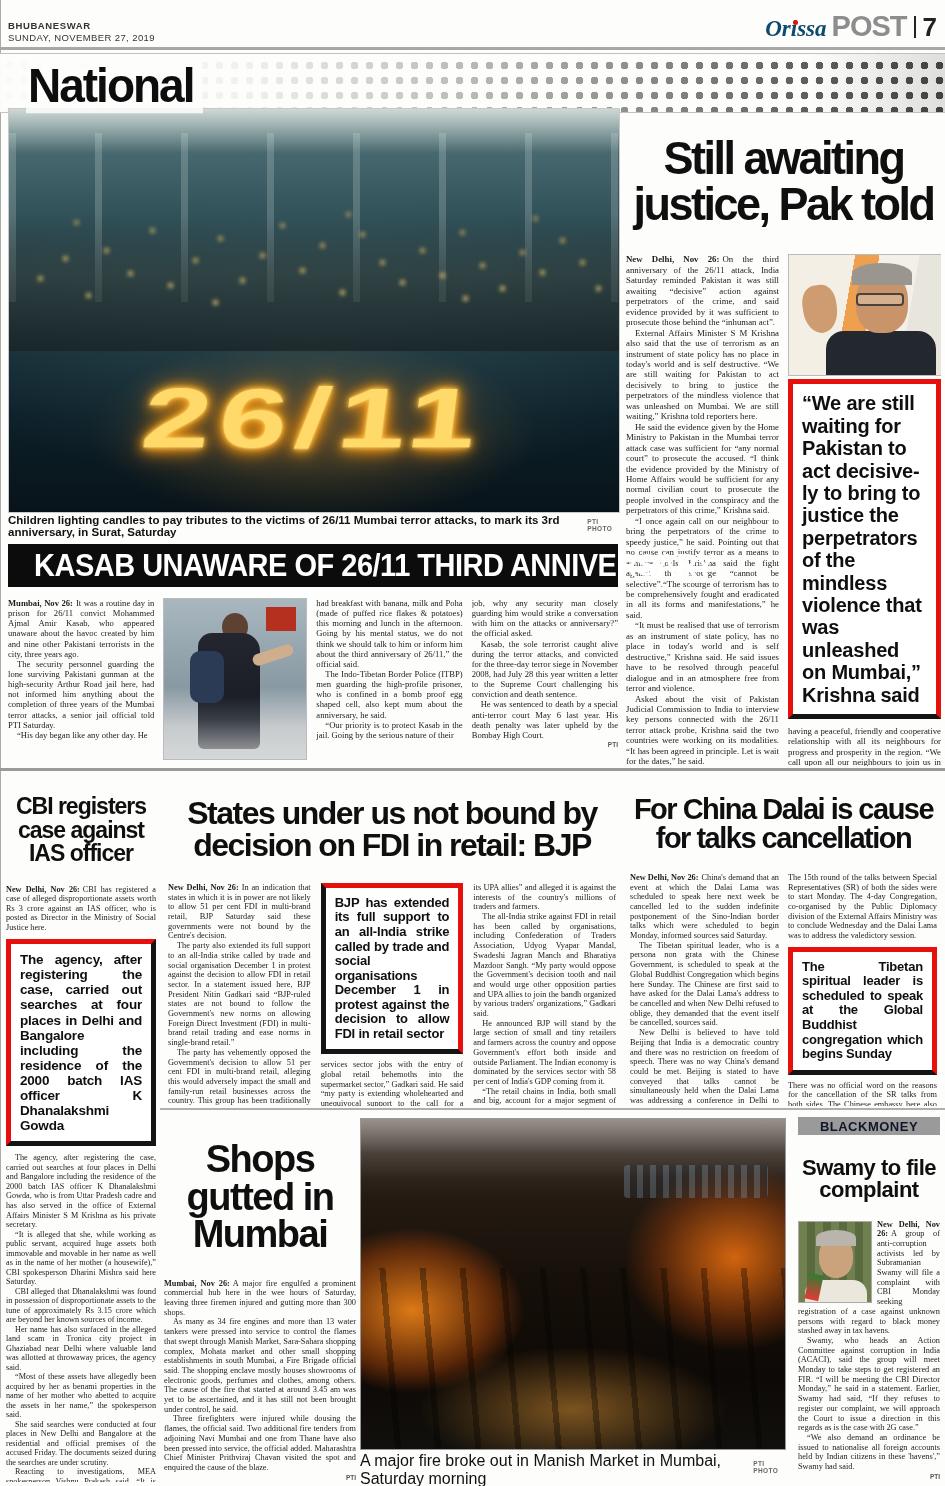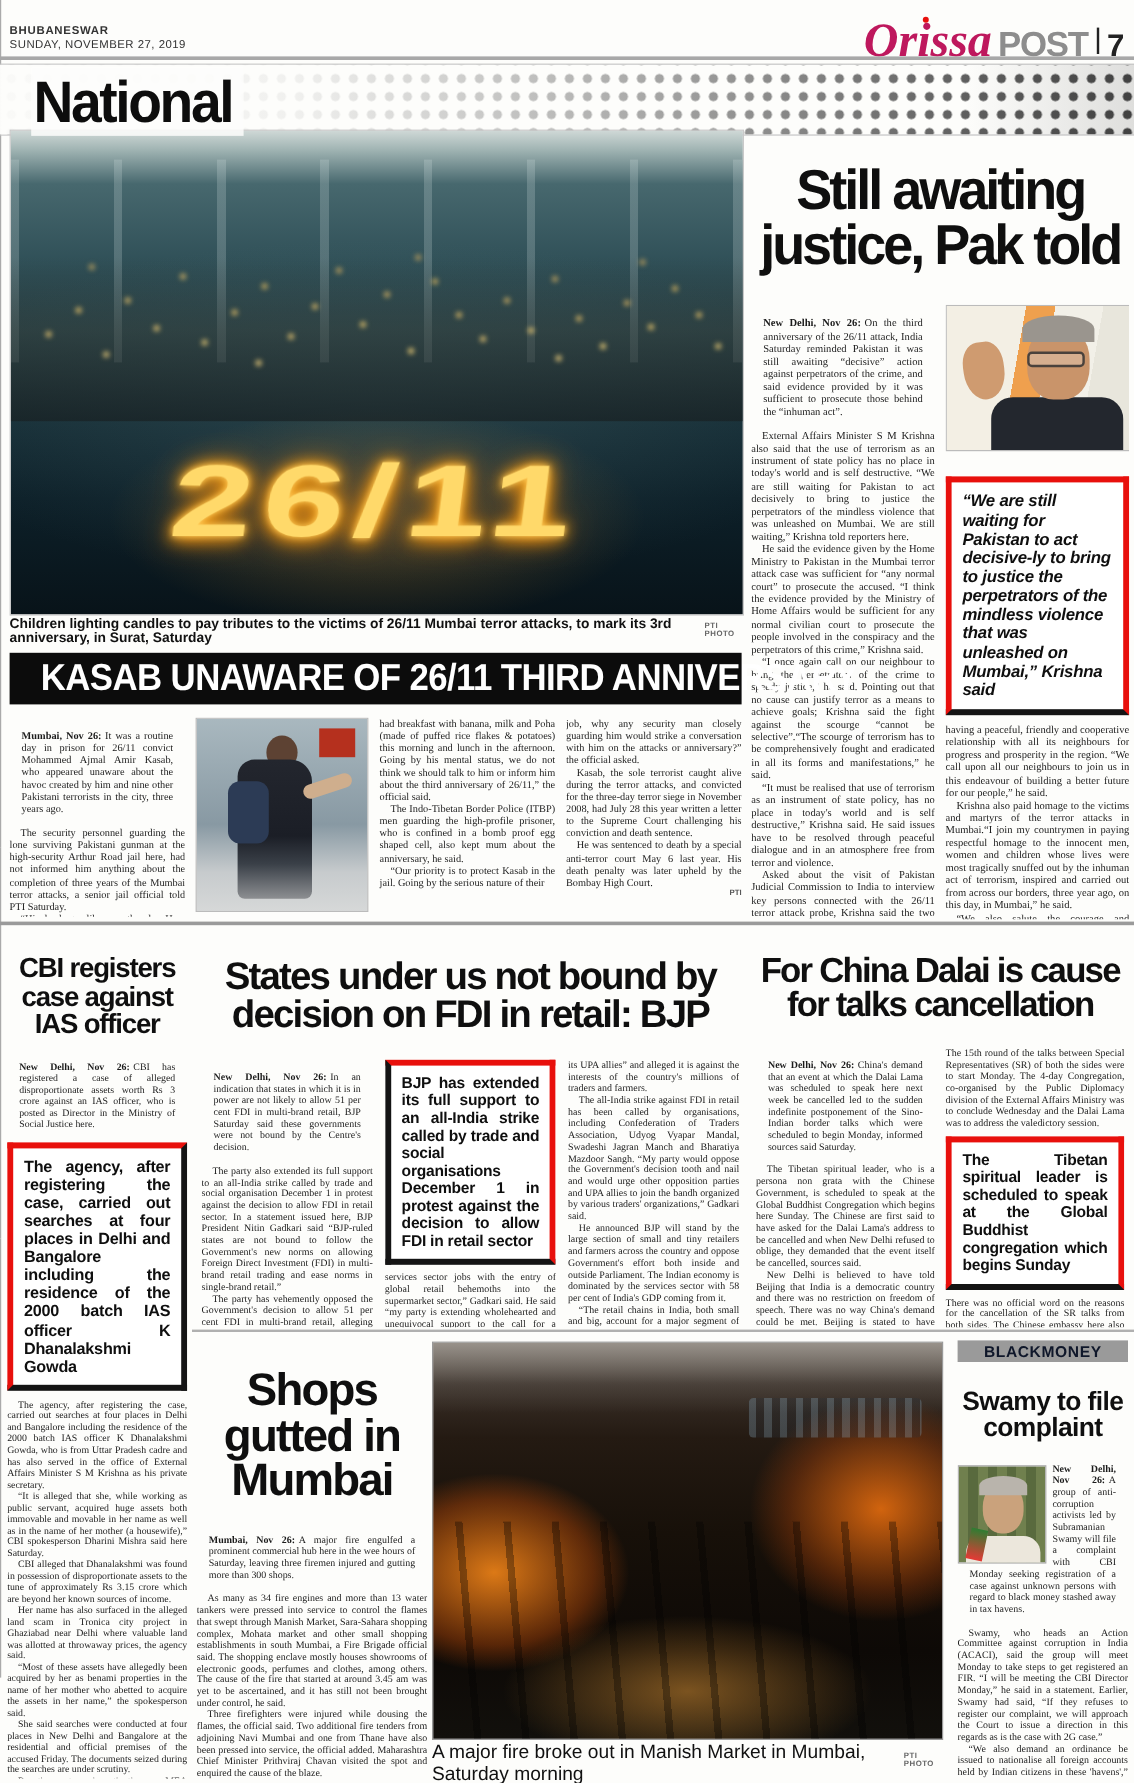--- a/index.html
+++ b/index.html
@@ -5,21 +5,21 @@
   html,body{margin:0;padding:0;background:#e9e9e9;}
   .page{position:relative;width:945px;height:1486px;background:#fdfdfb;margin:0 auto;
         font-family:"Liberation Serif",serif;color:#1c1c1c;overflow:hidden;}
 
   
   .masthead{position:absolute;top:4px;left:8px;right:8px;height:42px;}
   .mh-left{position:absolute;left:0;top:4px;font-family:"Liberation Sans",sans-serif;color:#333;margin-top:12px;}
   .mh-city{font-size:9.5px;font-weight:700;letter-spacing:.6px;}
   .mh-date{font-size:9.5px;letter-spacing:.4px;margin-top:1px;}
   .mh-right{position:absolute;right:0;top:6px;display:flex;align-items:baseline;gap:5px;}
-  .logo-italic{font-family:"Liberation Serif",serif;font-style:italic;font-weight:700;font-size:40px;color:#be185d;position:relative;}
+  .logo-italic{font-family:"Liberation Serif",serif;font-style:italic;font-weight:700;font-size:23px;color:#0c4a6e;position:relative;}
   .logo-italic::after{content:'';position:absolute;width:5px;height:5px;border-radius:50%;background:#e8100c;top:4px;left:46%;}
   .logo-bold{font-family:"Liberation Sans",sans-serif;font-weight:900;font-size:29px;color:#8d8d8d;letter-spacing:-1px;}
   .page-sep{display:inline-block;width:2px;height:22px;background:#222;margin:0 2px;align-self:center;}
   .logo-page{font-family:"Liberation Sans",sans-serif;font-weight:700;font-size:26px;color:#222;}
   .mast-rule{position:absolute;left:0;top:47px;width:945px;height:3px;background:#a8a8a8;}
 
   
   .section-band{position:absolute;left:0;top:53px;width:945px;height:58px;border-top:1px solid #c2c2c2;border-bottom:1px solid #c2c2c2;
     background-image:radial-gradient(circle,#4a4a4a 0 34%,transparent 38%);background-size:15px 15px;background-position:2px 4px;}
   .section-band::before{content:'';position:absolute;inset:0;
@@ -72,41 +72,41 @@
   .kp-red{position:absolute;right:10px;top:8px;width:30px;height:24px;background:#b5301e;}
   .kp-figure{position:absolute;left:34px;top:34px;width:62px;height:116px;border-radius:14px 18px 6px 6px;
     background:linear-gradient(180deg,#23262e 0%,#1b1e26 55%,#3a4048 75%,#8d8f92 100%);}
   .kp-head{position:absolute;left:58px;top:14px;width:26px;height:28px;border-radius:50%;background:#5d4233;}
   .kp-bag{position:absolute;left:26px;top:52px;width:34px;height:52px;border-radius:10px;background:#2c3b55;}
   .kp-arm{position:absolute;left:88px;top:50px;width:42px;height:12px;border-radius:6px;background:#cfae8d;transform:rotate(-18deg);}
 
   
   .body-text{font-family:"Liberation Serif",serif;text-align:justify;color:#1b1b1b;}
   .para{margin:0;text-indent:9px;}
-  .lead-para{text-indent:0;margin:10px;}
+  .lead-para{text-indent:0;margin:0;}
   .cont .para:first-child{text-indent:0;}
   .dateline{font-weight:700;margin-right:3px;}
   .pti{float:right;font-family:"Liberation Sans",sans-serif;font-size:6.5px;font-weight:700;color:#555;margin-top:1px;}
   .qbox{background:#fff;font-family:"Liberation Sans",sans-serif;font-weight:700;letter-spacing:-.2px;color:#0f0f0f;
     padding:8px 9px;line-height:1.12;}
   .hl{font-family:"Liberation Sans",sans-serif;font-weight:800;color:#0f0f0f;text-align:center;white-space:pre-line;}
 
   
   .still{position:absolute;left:626px;top:106px;width:315px;height:660px;overflow:hidden;}
   .still-hl{font-size:45px;line-height:.98;letter-spacing:-2.5px;transform:scaleY(1.04);transform-origin:top center;}
   .still-cols{display:flex;gap:9px;margin-top:14px;}
   .still-col{flex:1;font-size:8.8px;line-height:1.19;overflow:hidden;height:532px;}
   .krishna-photo{position:relative;width:100%;height:120px;overflow:hidden;border:1px solid #bbb;
     background:linear-gradient(100deg,#f3efe4 0 38%,#efa04e 38% 52%,#f2f0e8 52% 75%,#e8e6dc 75%);}
   .kr-suit{position:absolute;right:6px;bottom:-8px;width:110px;height:52px;border-radius:18px 18px 0 0;background:#23272e;}
   .kr-face{position:absolute;right:34px;top:16px;width:52px;height:62px;border-radius:46% 46% 42% 42%;background:#c9946a;}
   .kr-hair{position:absolute;right:30px;top:8px;width:60px;height:22px;border-radius:50% 50% 0 0;background:#9a958e;}
   .kr-glasses{position:absolute;right:38px;top:38px;width:44px;height:9px;border:2px solid #4a423c;border-radius:4px;background:rgba(255,255,255,.25);}
   .kr-hand{position:absolute;left:14px;top:30px;width:34px;height:48px;border-radius:40% 40% 50% 50%;background:#cf9b70;transform:rotate(-8deg);}
-  .still-qbox{margin-top:21px;font-size:14px;border:5px solid #e8100c;border-bottom-color:#141414;font-style:italic;}
+  .still-qbox{margin-top:3px;font-size:20px;border:5px solid #e8100c;border-bottom-color:#141414;}
   .still-col2-text{margin-top:7px;}
 
   
   .rule{position:absolute;background:#9a9a9a;}
   .rule-h1{left:0;top:768px;width:945px;height:3px;}
   .rule-h2{left:160px;top:1108px;width:785px;height:2px;background:#b0b0b0;}
   .vline1{left:160px;top:776px;width:1px;height:706px;background:#aaa;}
   .vline2{left:622px;top:776px;width:1px;height:326px;background:#aaa;}
   .vline3{left:790px;top:1116px;width:1px;height:366px;background:#aaa;}
 

